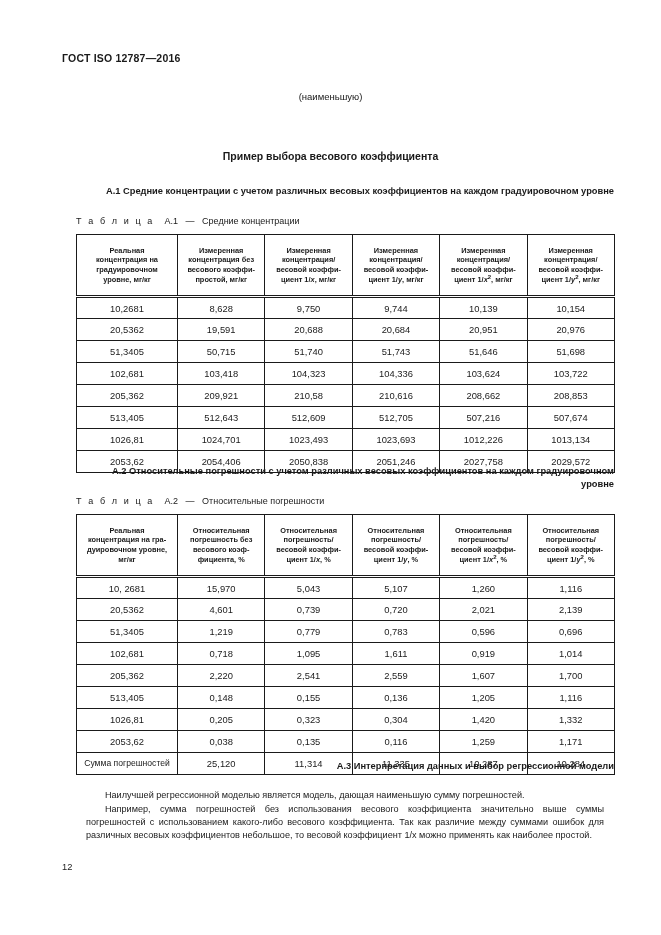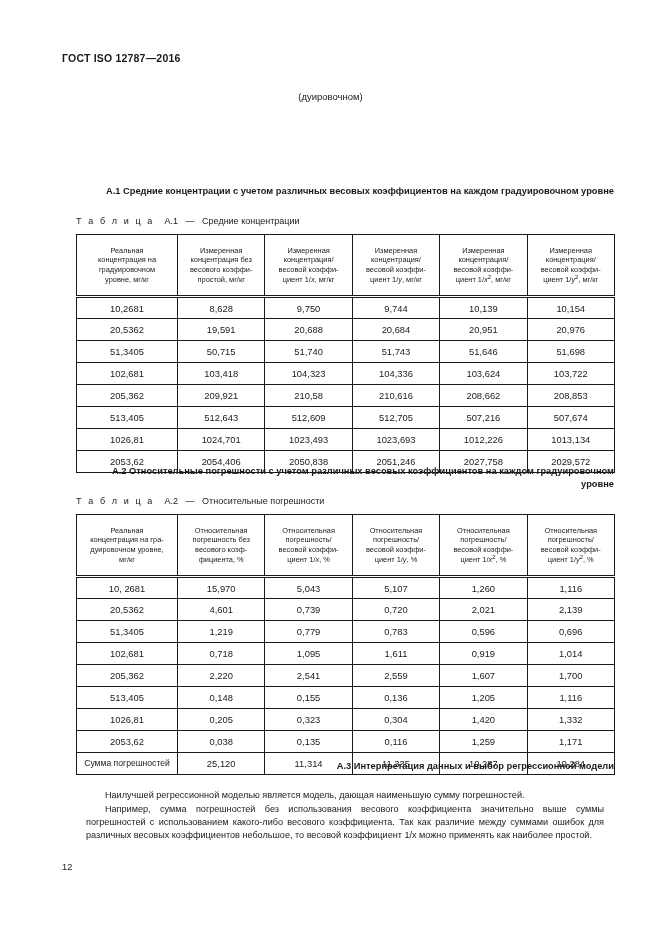--- a/index.html
+++ b/index.html
@@ -95,21 +95,21 @@
   table.gost.t2 { top: 514px; }
 
   table.gost th,
   table.gost td {
     border: 1px solid #1a1a1a;
     text-align: center;
     vertical-align: middle;
     padding: 0;
   }
   table.gost thead th {
-    font-weight: normal;
+    font-weight: bold;
     font-size: 7.4px;
     line-height: 9.6px;
     padding: 4px 3px 4px 3px;
     height: 62px;
   }
   table.gost thead th {
     border-bottom-width: 3px;
     border-bottom-style: double;
   }
   table.gost tbody td {
@@ -152,23 +152,24 @@
   }
 </style>
 </head>
 <body>
 
 <div class="page">
 
   <div class="doc-header">ГОСТ ISO 12787—2016</div>
 
   <div class="annex-block">
-    <div class="sub">(дуировочном)</div>
+    <div class="sub">(наименьшую)</div>
   </div>
 
+  <div class="main-title">Пример выбора весового коэффициента</div>
 
   <div class="sec-head a1">А.1  Средние концентрации с учетом различных весовых коэффициентов на каждом градуировочном уровне</div>
 
   <div class="table-caption c1">
     <span class="sp">Т а б л и ц а</span>
     <span>&nbsp;&nbsp;</span>
     <span>А.1</span>
     <span>&nbsp;</span>
     <span>—</span>
     <span>&nbsp;</span>

